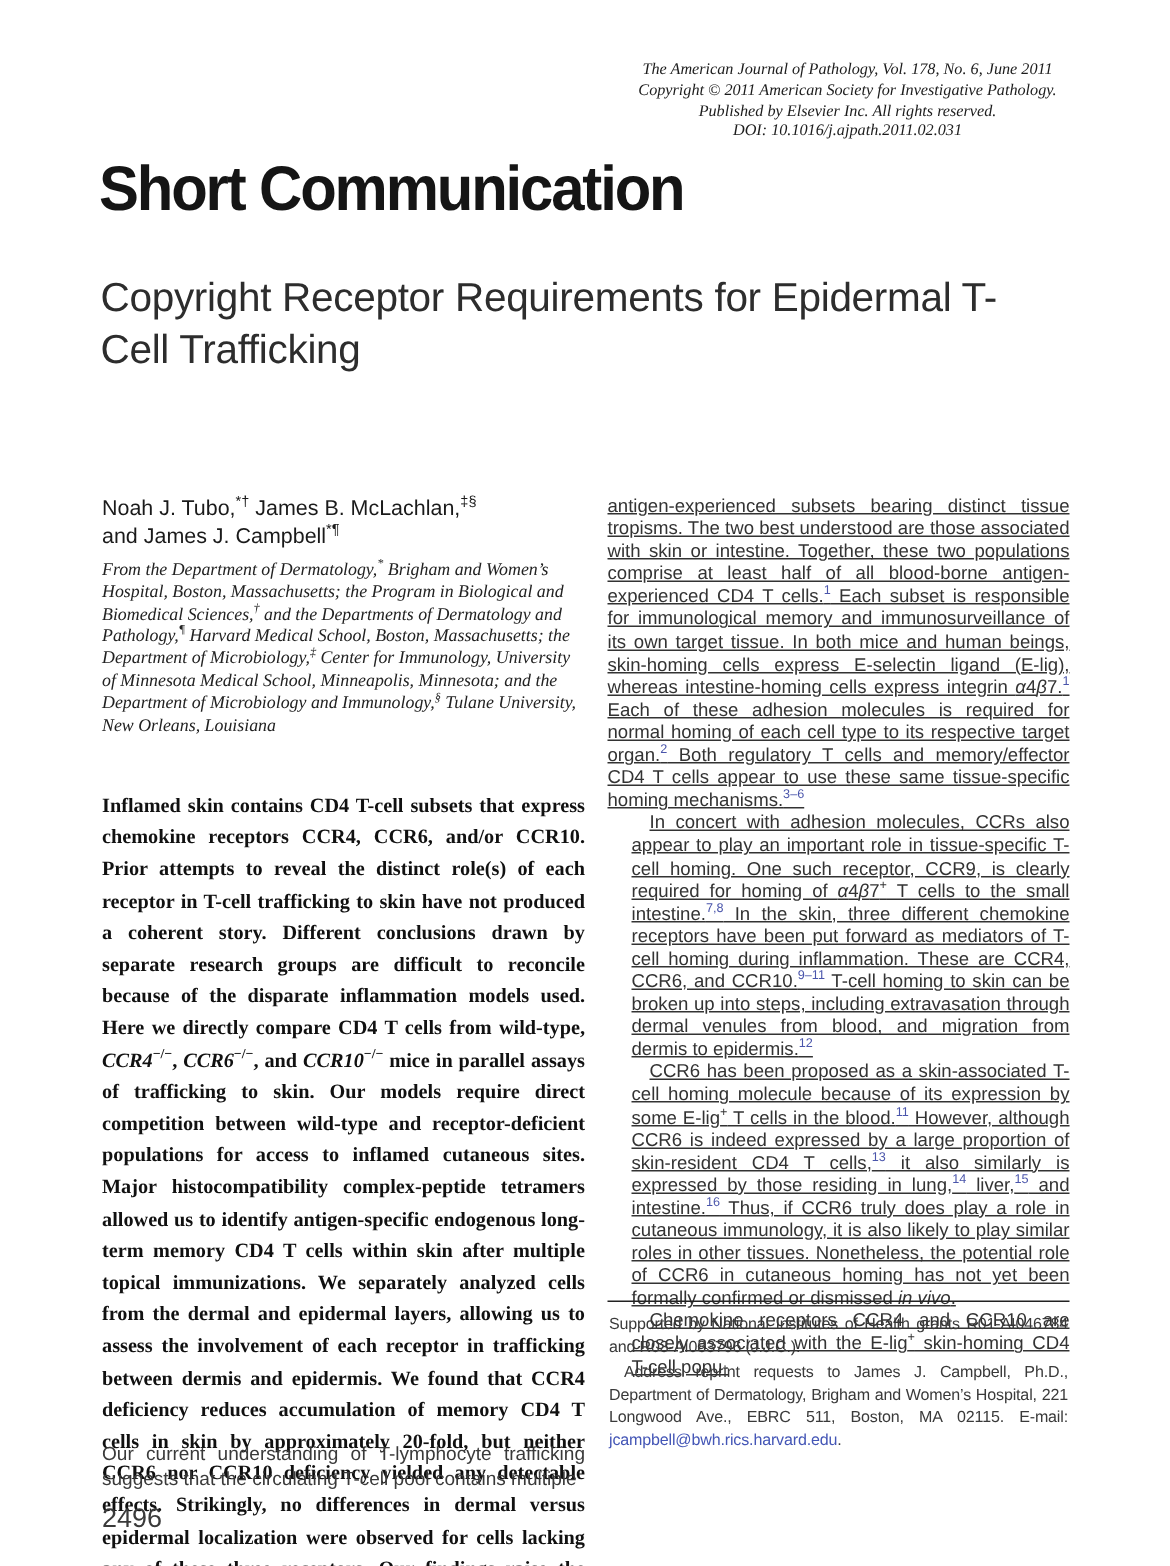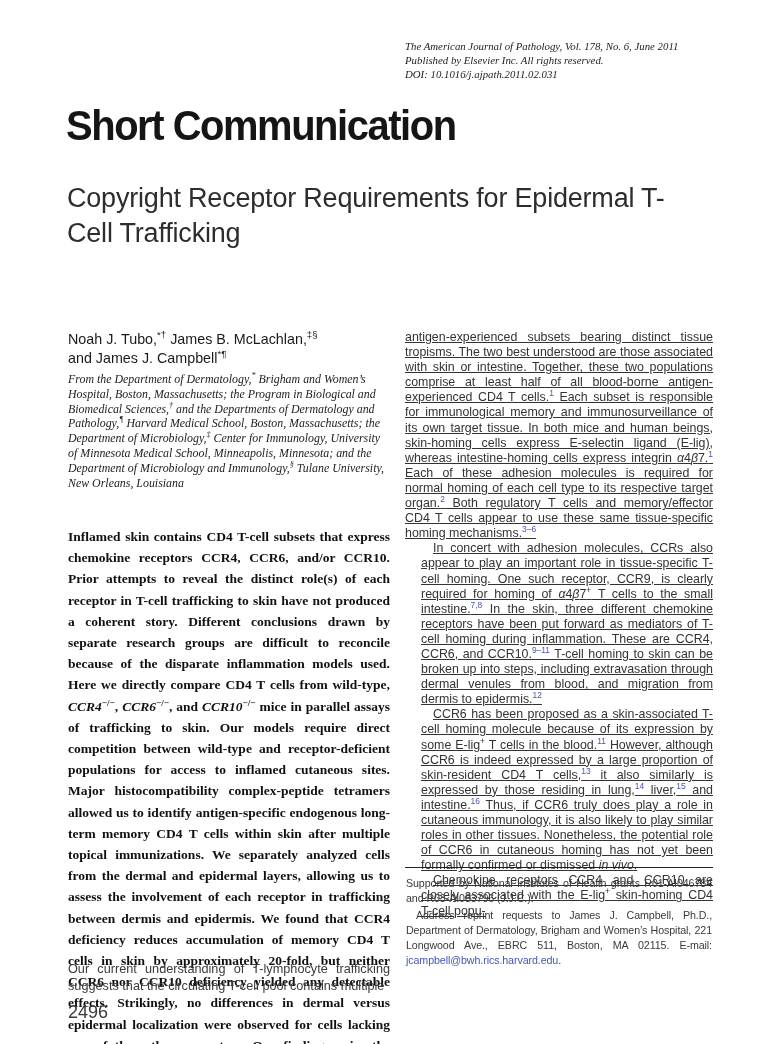--- a/index.html
+++ b/index.html
@@ -5,21 +5,21 @@
   html,body{margin:0;padding:0;}
   body{
     width:780px;height:1044px;position:relative;background:#ffffff;
     font-family:"Liberation Sans",sans-serif;color:#333;overflow:hidden;
     -webkit-font-smoothing:antialiased;
   }
   
   .journal-meta{
     position:absolute;left:405px;top:40px;width:320px;
     font-family:"Liberation Serif",serif;font-style:italic;
-    font-size:10.8px;line-height:13.8px;color:#1c1c1c;
+    font-size:10.8px;line-height:13.8px;color:#1c1c1c;text-align:center;
   }
   
   .section-heading{
     position:absolute;left:66px;top:103px;margin:0;
     font-size:42px;line-height:46px;font-weight:bold;
     letter-spacing:-1.5px;color:#151515;
     transform:scaleX(0.95);transform-origin:left top;white-space:nowrap;
   }
   
   .article-title{
@@ -74,20 +74,21 @@
   sup.ref{color:#4a55ab;}
   a.link{color:#4456b6;text-decoration:none;cursor:pointer;}
   a.link.i{font-style:italic;}
   .abstract i, .affiliations, .journal-meta{font-style:italic;}
 </style>
 </head>
 <body>
 
 <div class="journal-meta">
   <div>The American Journal of Pathology, Vol. 178, No. 6, June 2011</div>
+  <div>Copyright © 2011 American Society for Investigative Pathology.</div>
   <div>Published by Elsevier Inc. All rights reserved.</div>
   <div>DOI: 10.1016/j.ajpath.2011.02.031</div>
 </div>
 
 <h1 class="section-heading">Short Communication</h1>
 
 <h2 class="article-title">Copyright Receptor Requirements for Epidermal T-Cell Trafficking</h2>
 
 <div class="authors">Noah J. Tubo,<sup>*†</sup> James B. McLachlan,<sup>‡§</sup><br>and James J. Campbell<sup>*¶</sup></div>
 

